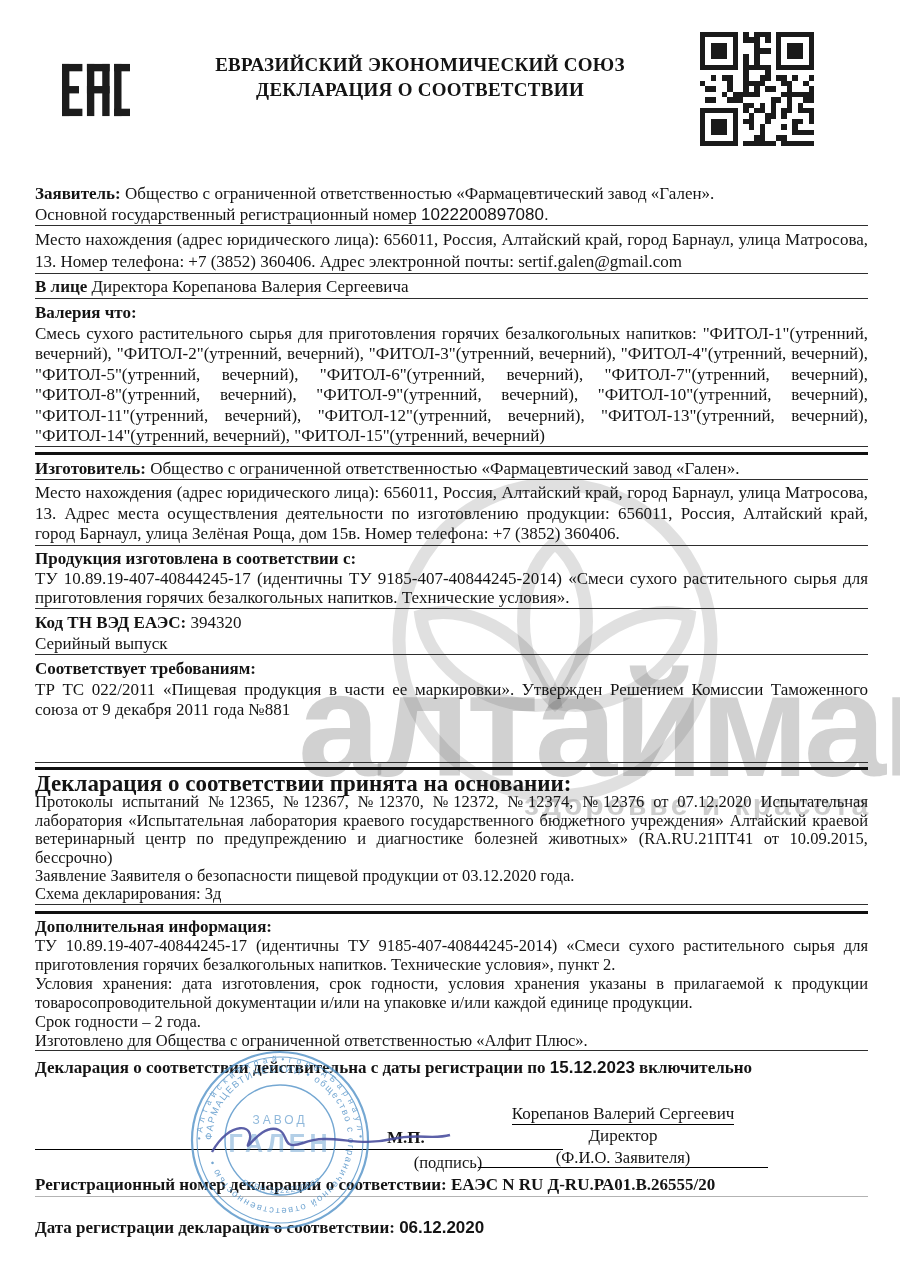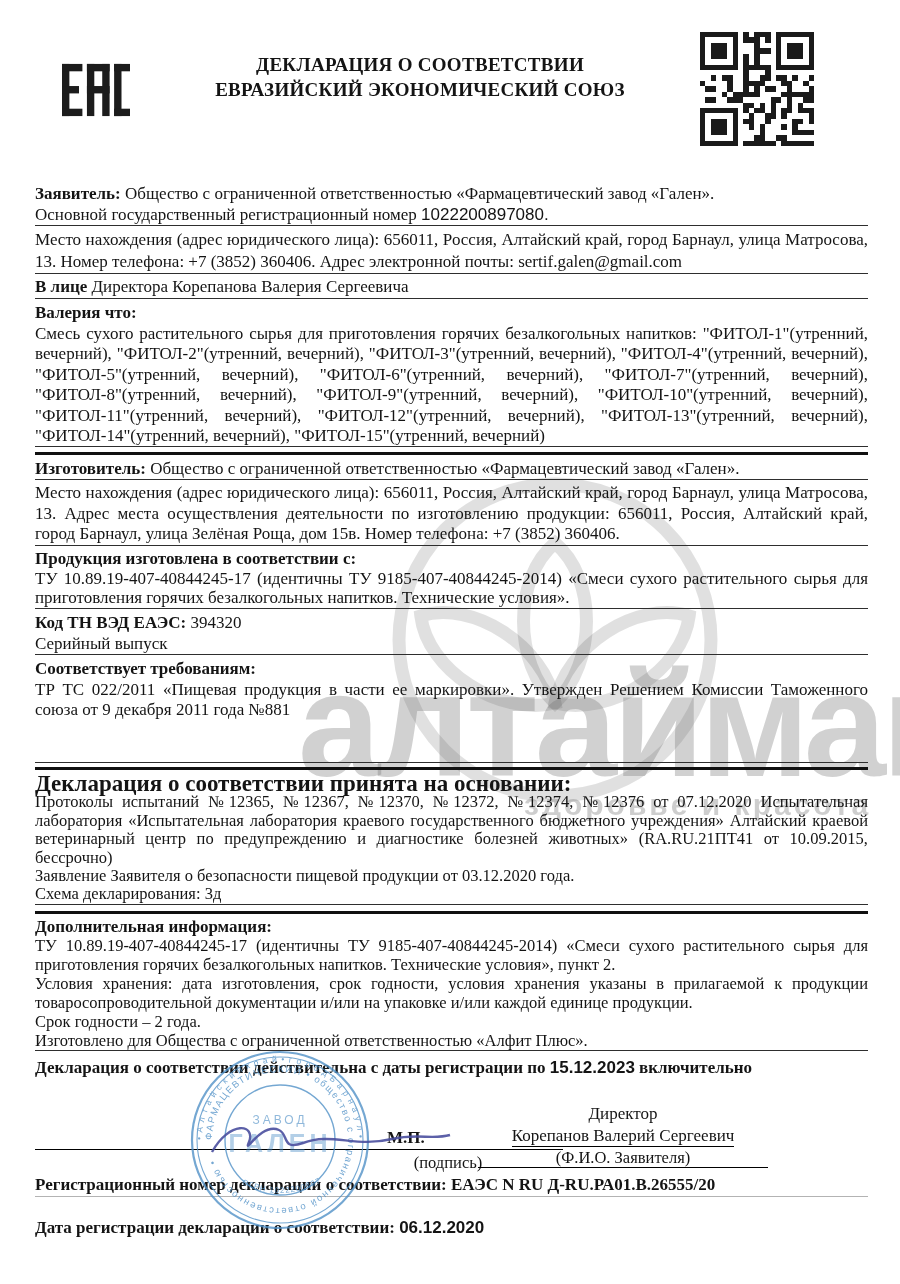--- a/index.html
+++ b/index.html
@@ -69,22 +69,22 @@
       <rect x="44" y="0" width="40" height="13"></rect>
         <rect x="44" y="39" width="40" height="13"></rect>
       <rect x="92" y="0" width="13" height="92"></rect>
         <rect x="92" y="0" width="28" height="13"></rect>
       <rect x="92" y="79" width="28" height="13"></rect>
     </g>
   </svg>
   <span class="sr">EAC</span>
 
   <div class="doc-title">
+    <div>ЕВРАЗИЙСКИЙ ЭКОНОМИЧЕСКИЙ СОЮЗ</div>
     <div>ДЕКЛАРАЦИЯ О СООТВЕТСТВИИ</div>
-    <div>ЕВРАЗИЙСКИЙ ЭКОНОМИЧЕСКИЙ СОЮЗ</div>
   </div>
 
   <svg id="qr-svg" class="qr" viewBox="0 0 21 21" fill="#1a1a1a" shape-rendering="crispEdges">
       <rect x="8" y="0" width="1" height="1"></rect>
       <rect x="10" y="0" width="1" height="1"></rect>
       <rect x="11" y="0" width="1" height="1"></rect>
       <rect x="12" y="0" width="1" height="1"></rect>
       <rect x="8" y="1" width="1" height="1"></rect>
       <rect x="9" y="1" width="1" height="1"></rect>
       <rect x="10" y="1" width="1" height="1"></rect>
@@ -288,22 +288,22 @@
 
     <div class="sec nb bold-row" style="top:879px;height:22px;line-height:21px;">
       <p><span>Декларация о соответствии действительна с даты регистрации по</span> <span class="sans">15.12.2023</span> <span>включительно</span></p>
     </div>
 
     <div class="sig-area" style="top:903px;height:92px;">
       <div class="sig-line"></div>
       <div class="sig-mp">М.П.</div>
       <div class="sig-caption">(подпись)</div>
       <div class="dir-col">
+        <div><span class="dir-name">Корепанов Валерий Сергеевич</span></div>
         <div>Директор</div>
-        <div><span class="dir-name">Корепанов Валерий Сергеевич</span></div>
         <div style="font-size:16.5px;">(Ф.И.О. Заявителя)</div>
       </div>
     </div>
 
     <div class="sec reg-row bold-row" style="top:997px;height:21px;line-height:20px;">
       <p><span>Регистрационный номер декларации о соответствии:</span> <span>ЕАЭС N RU Д-RU.РА01.В.26555/20</span></p>
     </div>
 
     <div class="sec nb bold-row" style="top:1040px;height:22px;line-height:20px;">
       <p><span>Дата регистрации декларации о соответствии:</span> <span class="sans">06.12.2020</span></p>

